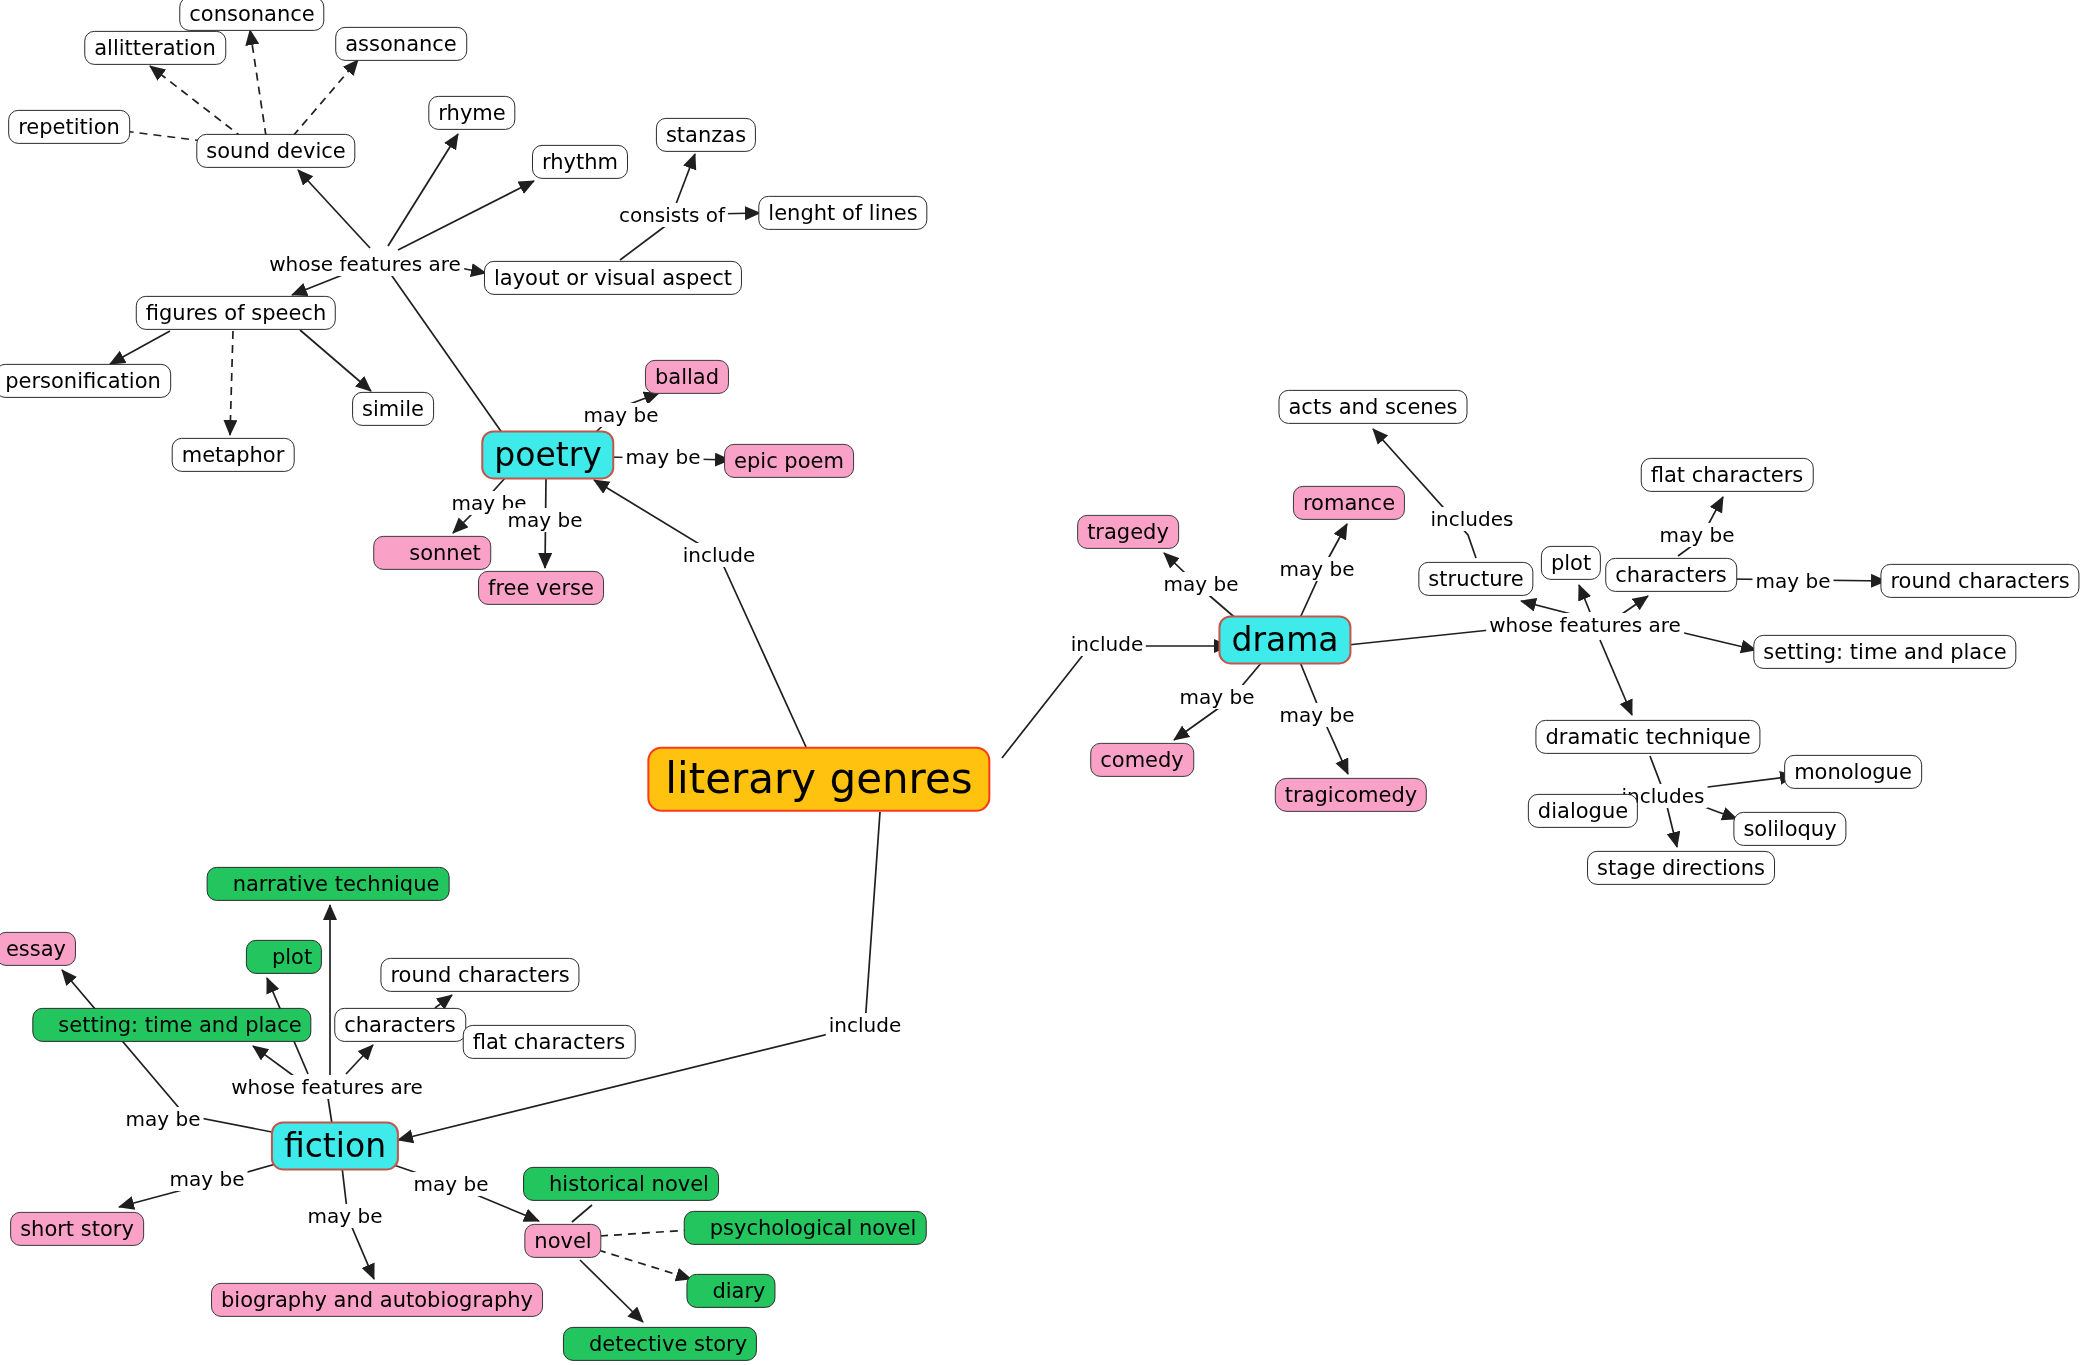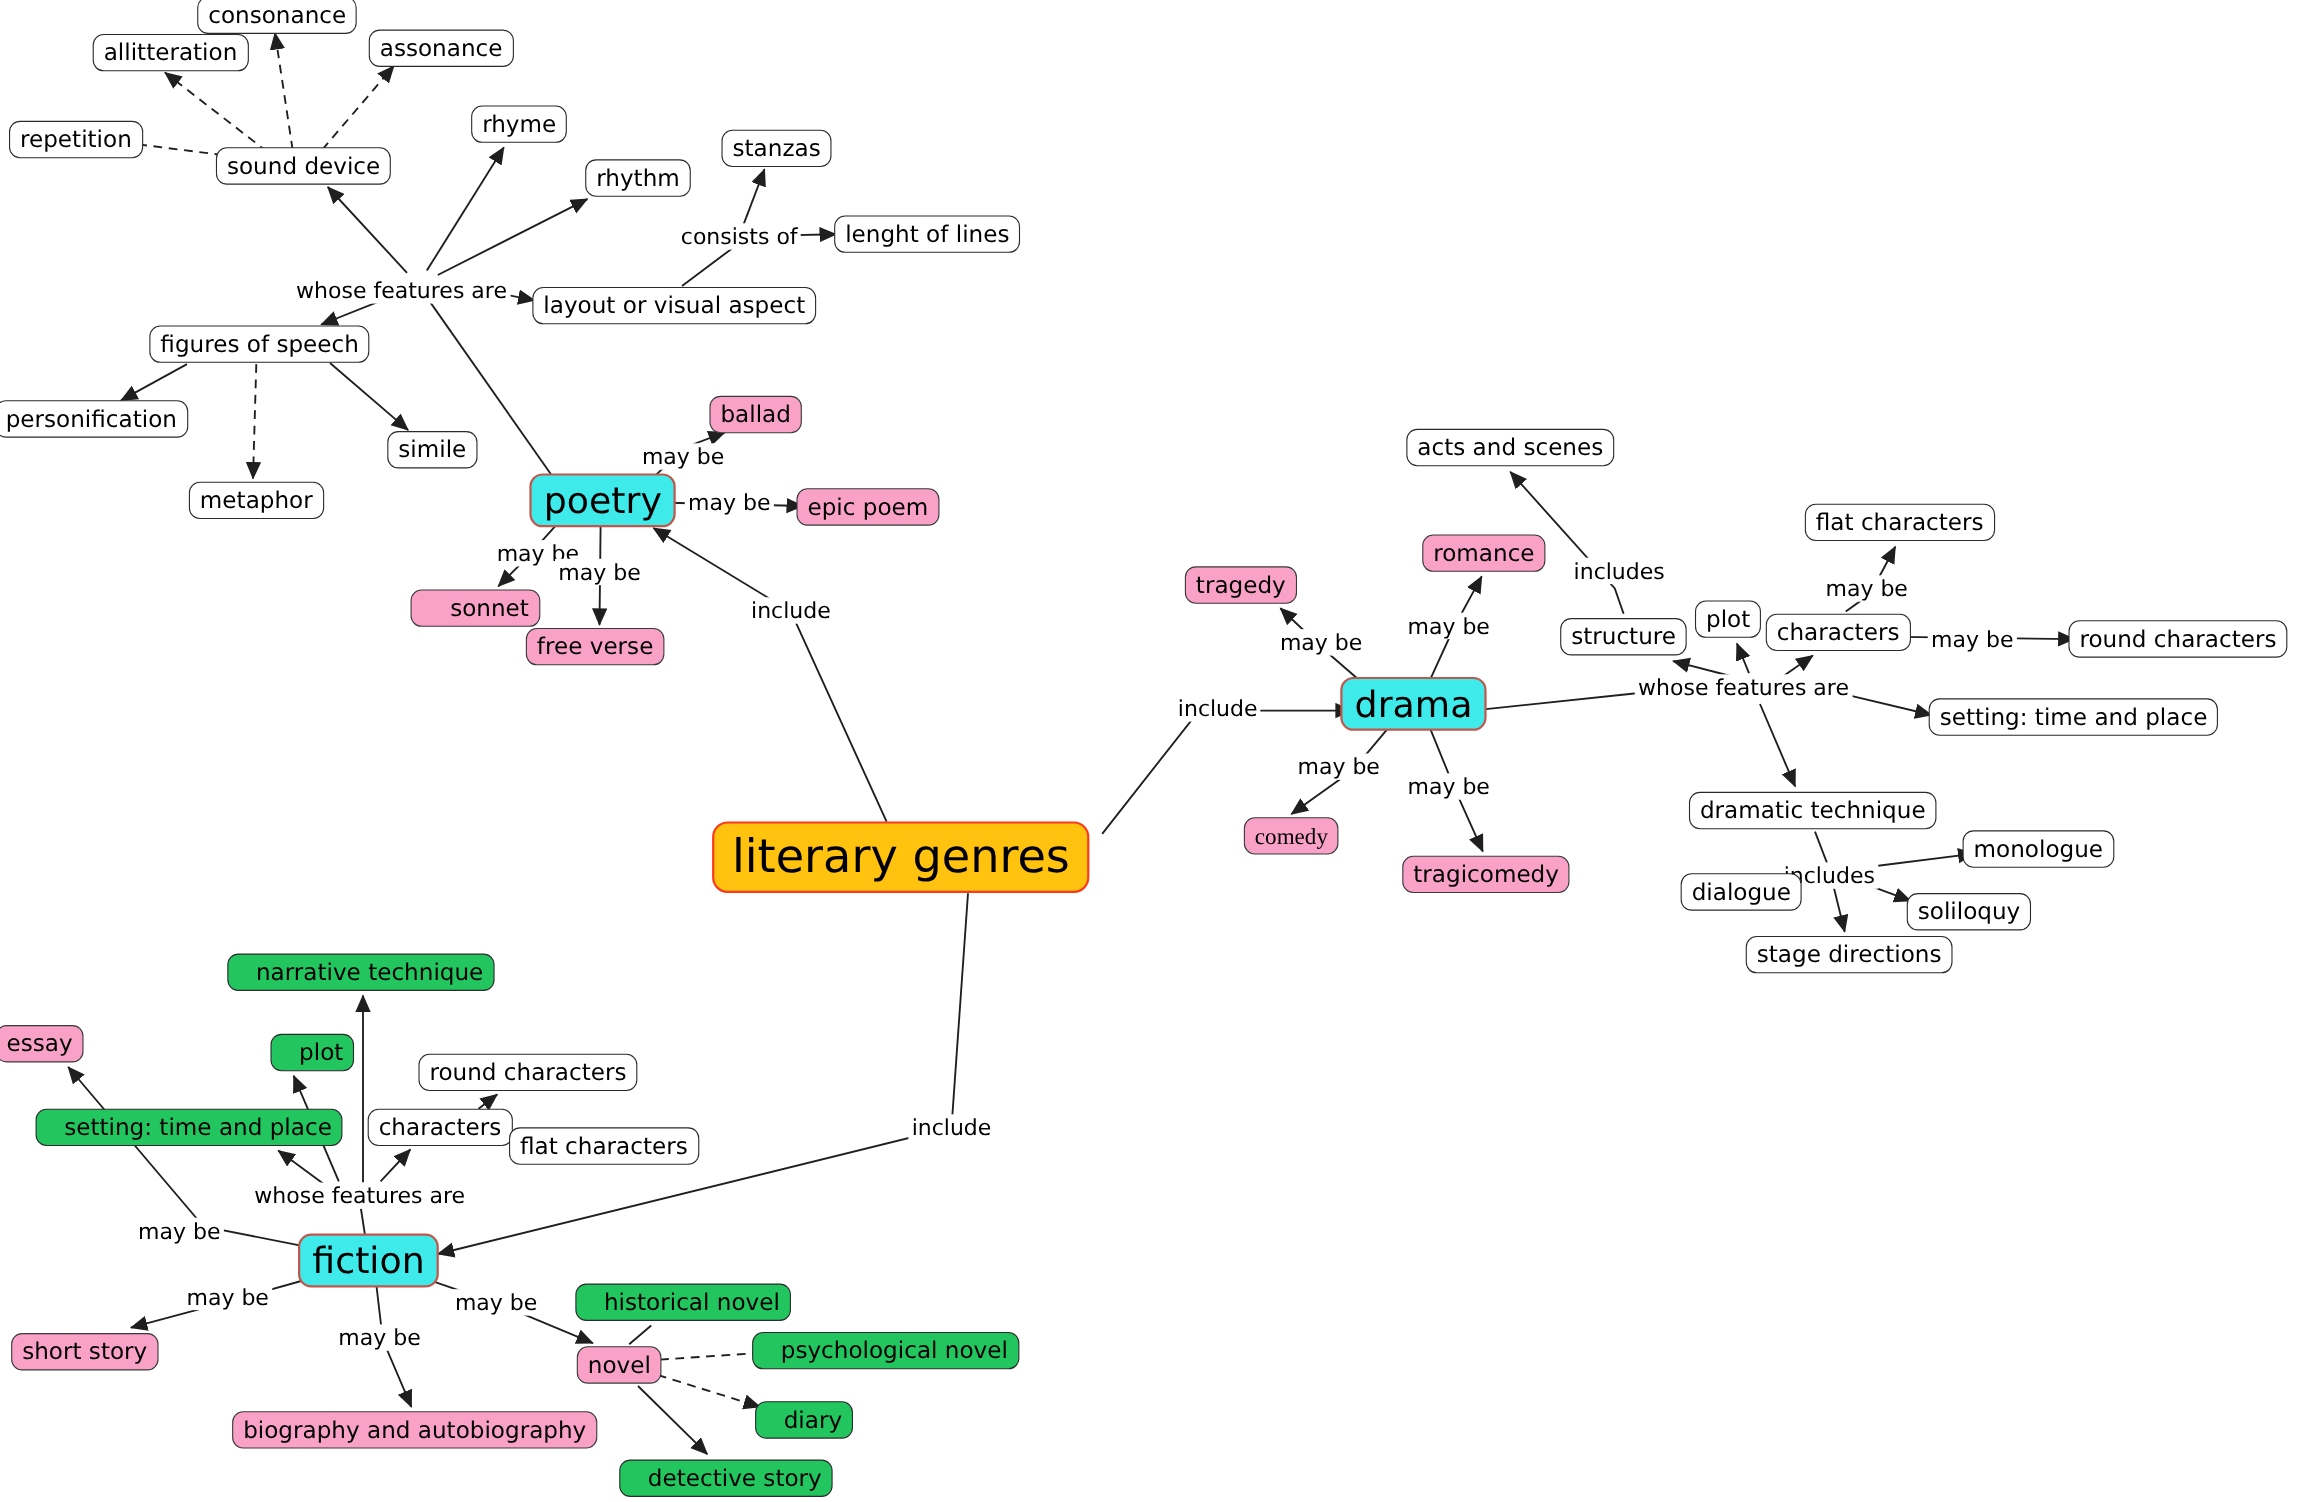--- a/index.html
+++ b/index.html
@@ -162,22 +162,22 @@
       <div class="node feature" style="left: 236px; top: 313px;">figures of speech</div>
       <div class="node feature" style="left: 83px; top: 381px;">personification</div>
       <div class="node feature" style="left: 233px; top: 455px;">metaphor</div>
       <div class="node feature" style="left: 393px; top: 409px;">simile</div>
       <div class="node sub" style="left: 687px; top: 377px;">ballad</div>
       <div class="node sub" style="left: 789px; top: 461px;">epic poem</div>
       <div class="node sub" style="left: 432px; top: 553px; padding-left: 35px;">sonnet</div>
       <div class="node sub" style="left: 541px; top: 588px;">free verse</div>
       <div class="node sub" style="left: 1128px; top: 532px;">tragedy</div>
       <div class="node sub" style="left: 1349px; top: 503px;">romance</div>
-      <div class="node sub" style="left: 1174px; top: 760px; font-family: Liberation Serif, serif;">comedy</div>
-      <div class="node sub" style="left: 1351px; top: 795px;">tragicomedy</div>
+      <div class="node sub" style="left: 1142px; top: 760px;">comedy</div>
+      <div class="node sub" style="left: 1351px; top: 795px; border-radius: 12px;">tragicomedy</div>
       <div class="node feature" style="left: 1373px; top: 407px;">acts and scenes</div>
       <div class="node feature" style="left: 1476px; top: 579px;">structure</div>
       <div class="node feature" style="left: 1571px; top: 563px;">plot</div>
       <div class="node feature" style="left: 1671px; top: 575px;">characters</div>
       <div class="node feature" style="left: 1727px; top: 475px;">flat characters</div>
       <div class="node feature" style="left: 1980px; top: 581px;">round characters</div>
       <div class="node feature" style="left: 1885px; top: 652px;">setting: time and place</div>
       <div class="node feature" style="left: 1648px; top: 737px;">dramatic technique</div>
       <div class="node feature" style="left: 1535px; top: 811px; margin-left: 48px;">dialogue</div>
       <div class="node feature" style="left: 1853px; top: 772px;">monologue</div>

